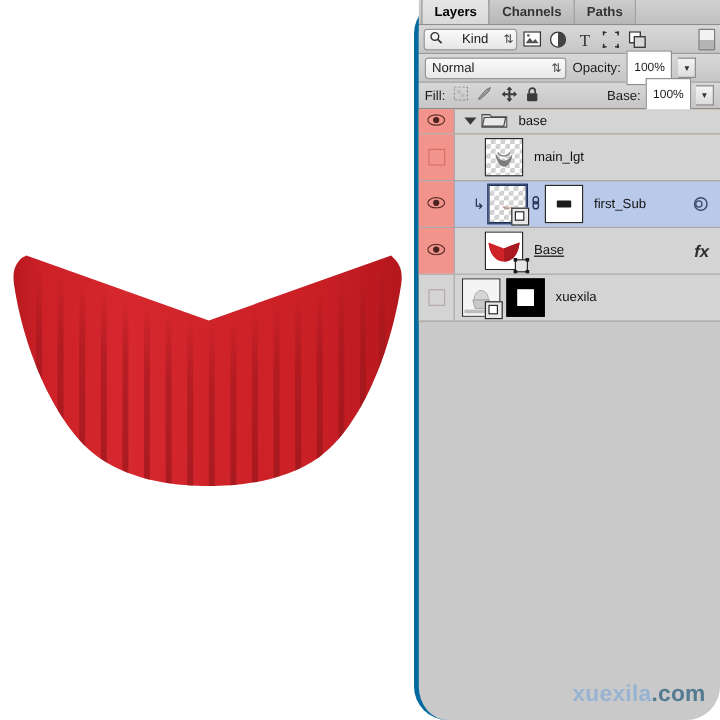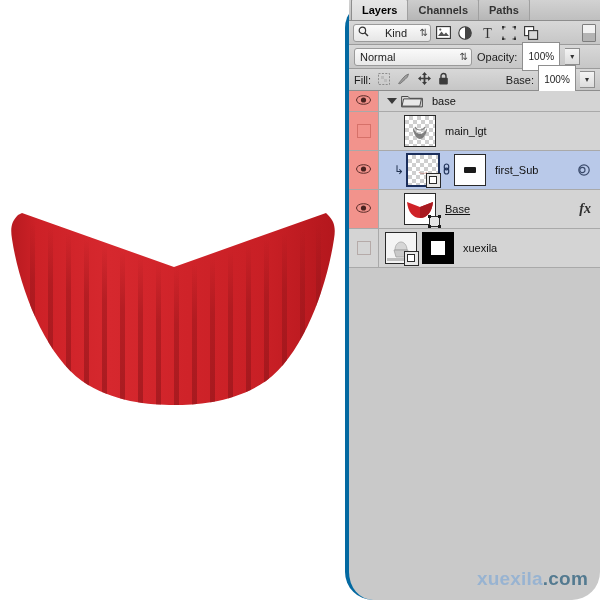--- a/index.html
+++ b/index.html
@@ -245,21 +245,21 @@
   }
   .mask-thumb.blackmask{background:#000;border-color:#000;}
   .mask-blob{width:12px;height:6px;background:#1a1a1a;border-radius:1px;}
   .mask-white-sq{width:14px;height:14px;background:#fff;}
   .right-ind{
     margin-left:auto;margin-right:9px;
     display:flex;align-items:center;
     color:#2e2e2e;font-size:12px;
   }
   .fx{
-    font-family:Liberation Serif, serif;
+    font-family:Liberation Sans, sans-serif;
     font-style:italic;font-size:14px;font-weight:bold;text-align:right;
   }
   .folder{margin-left:0;}
   .cupcake-mini{
     position:absolute;inset:0;overflow:hidden;background:#fff;
   }
 
   
   .watermark{
     position:absolute;right:12px;bottom:10px;

